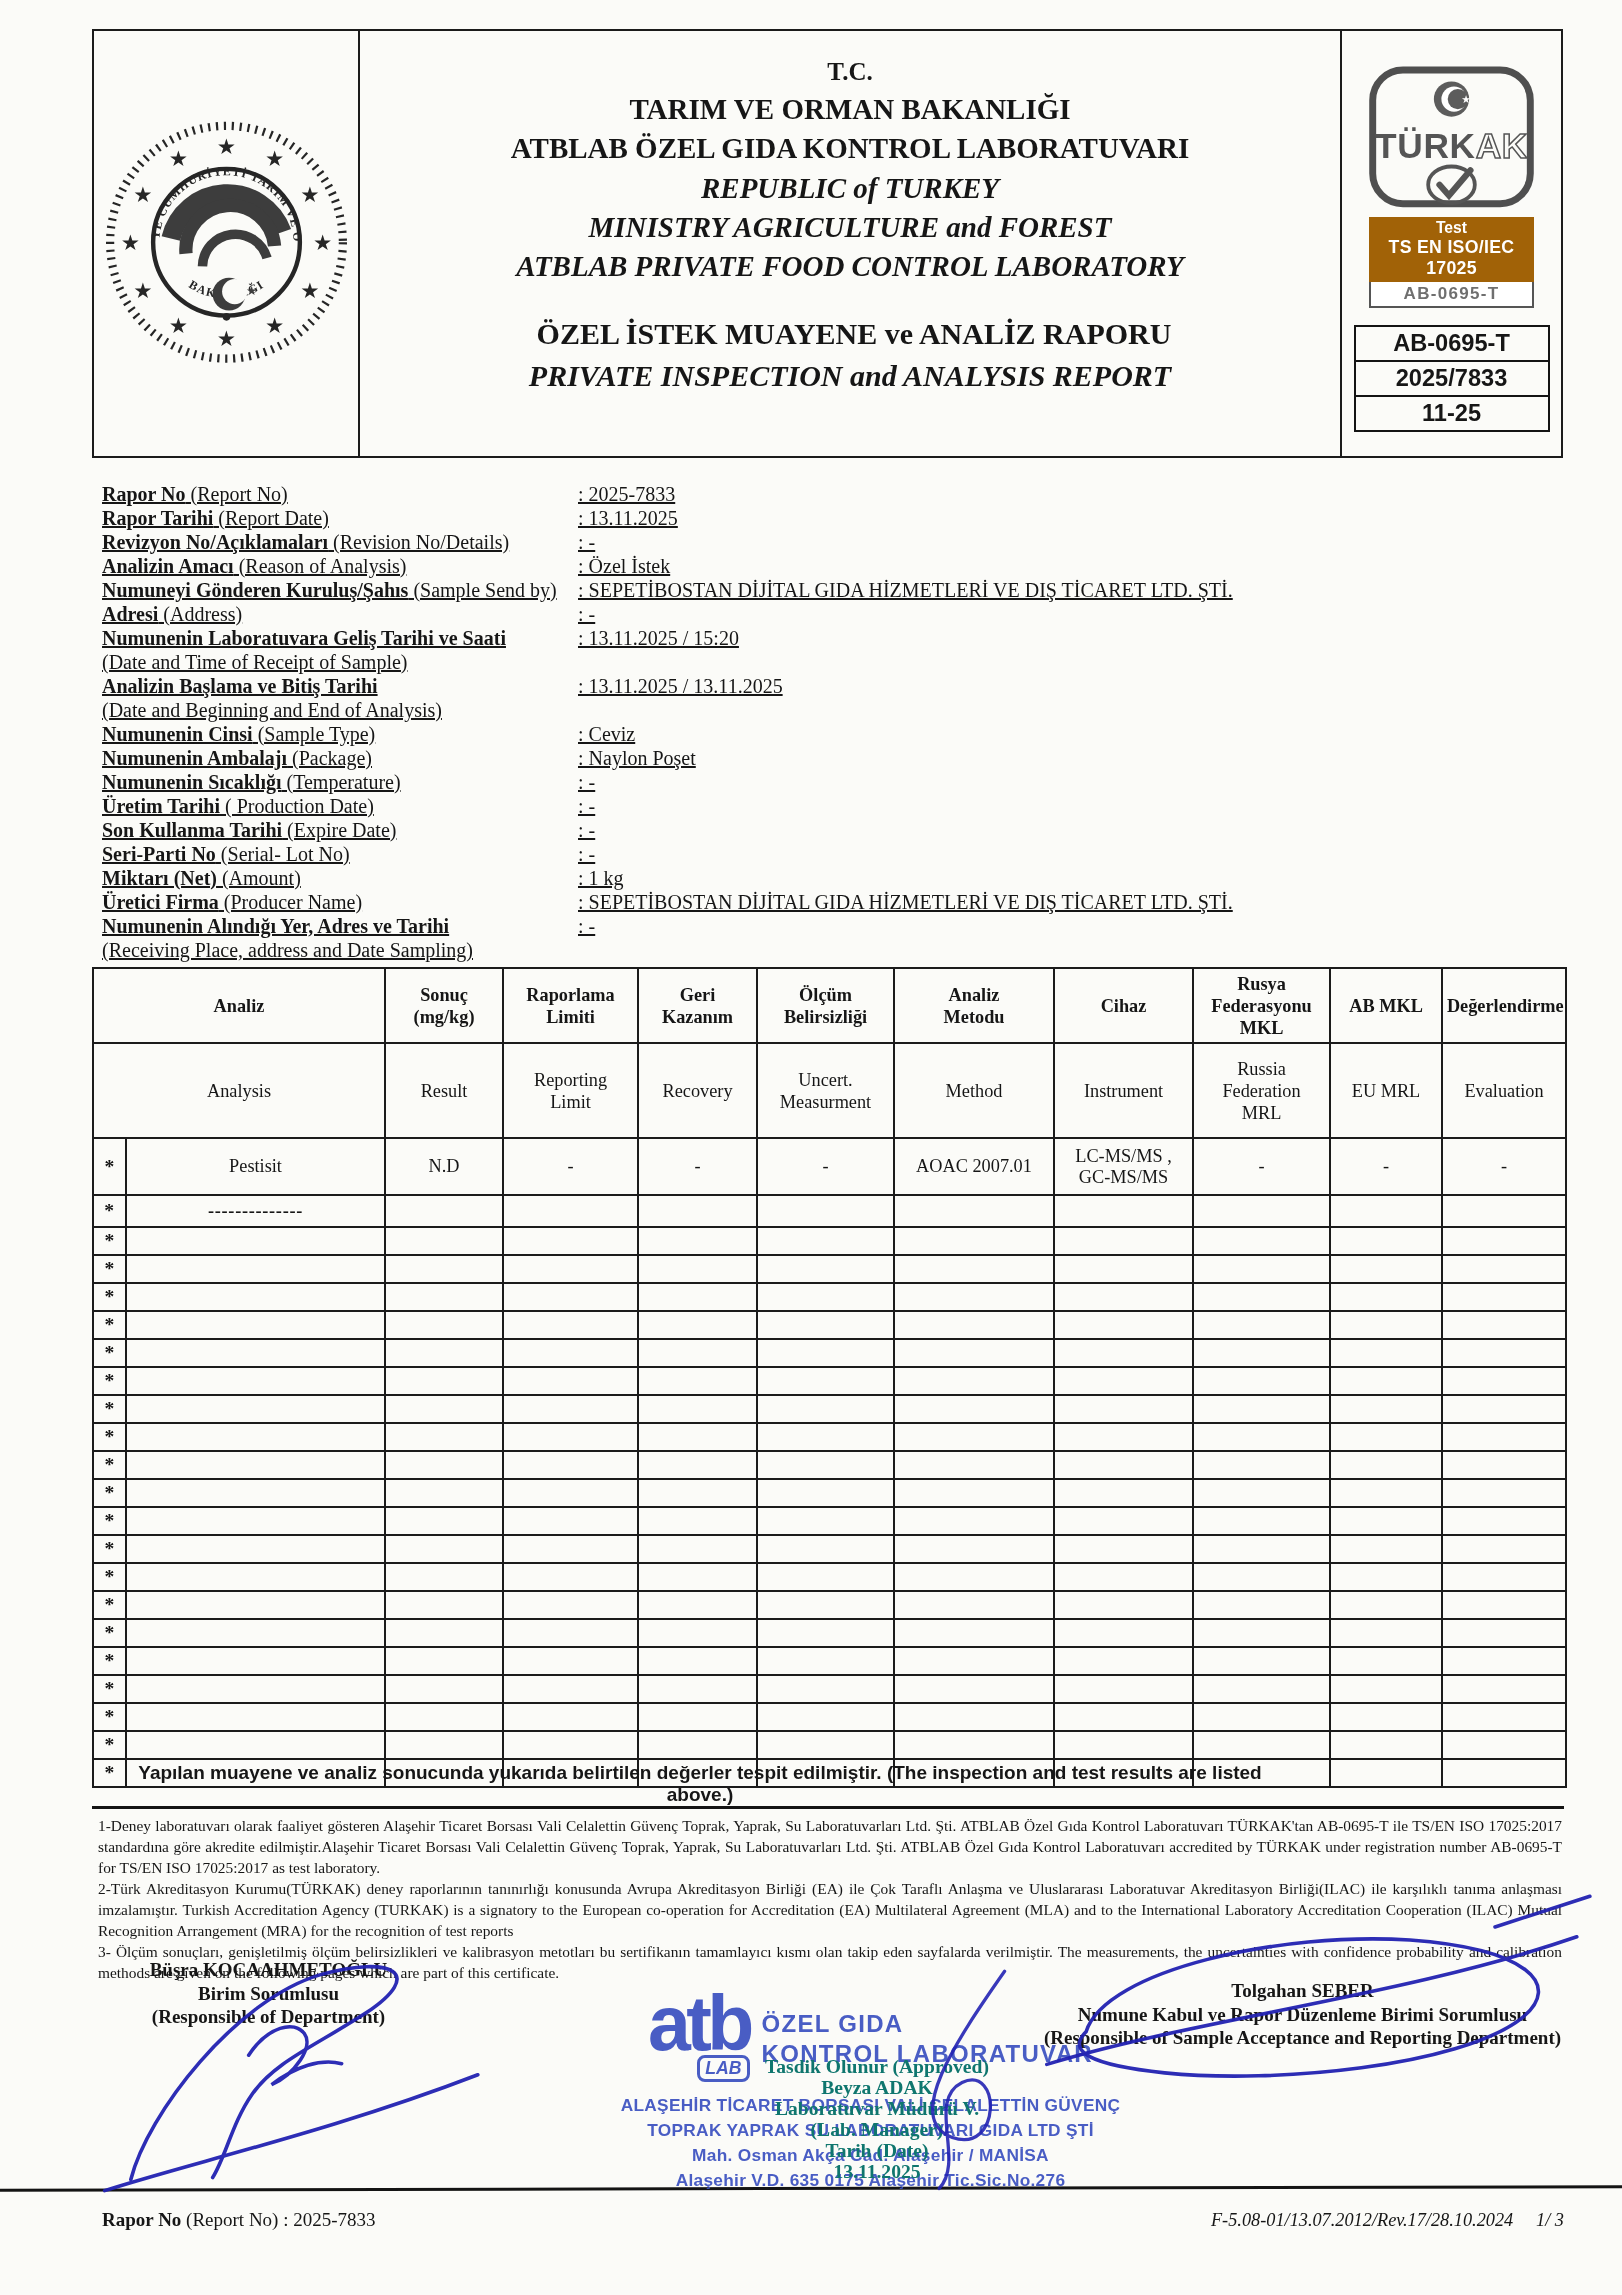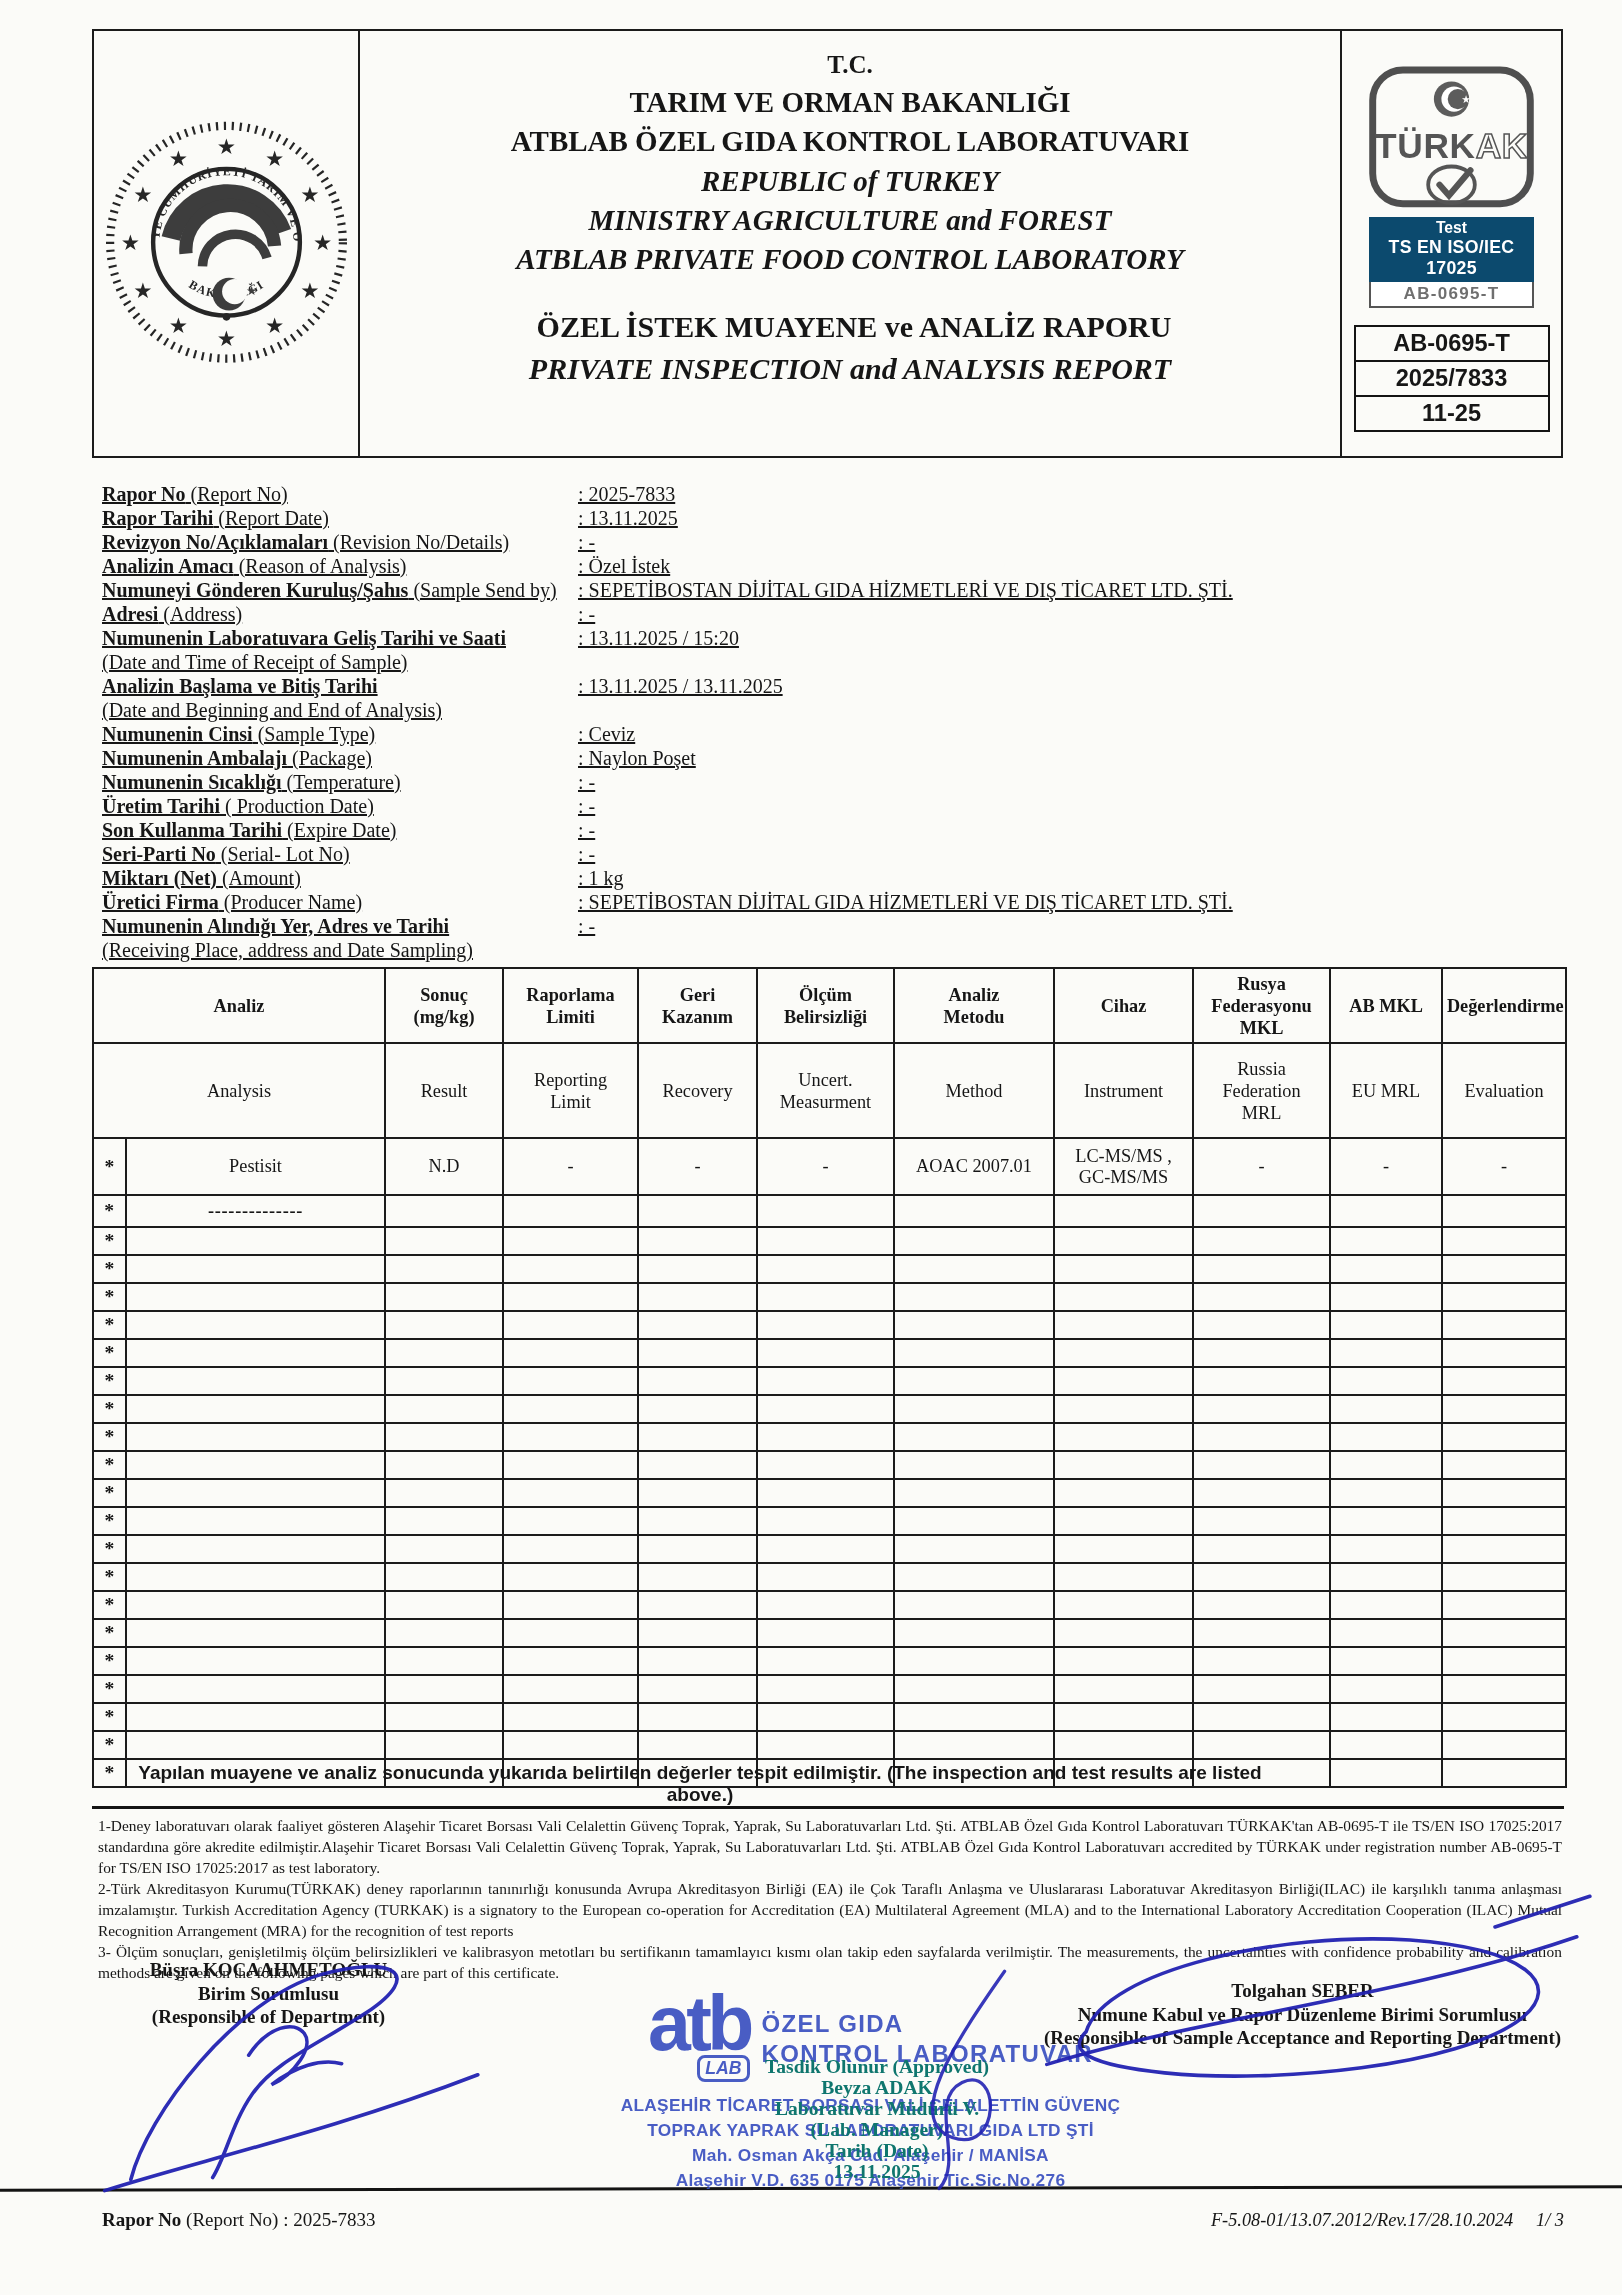--- a/index.html
+++ b/index.html
@@ -4,31 +4,31 @@
 <style>
   html,body{margin:0;padding:0;background:#8a8a8a;}
   .page{position:relative;width:1623px;height:2295px;background:#fbfbf8;color:#161616;
         font-family:"Liberation Serif",serif;overflow:hidden;}
 
   
   .hdr{position:absolute;left:92px;top:29px;width:1471px;height:429px;
        border:2.6px solid #1b1b1b;display:flex;box-sizing:border-box;background:#fbfbf8;}
   .hdr-emblem{width:264px;flex:none;border-right:2px solid #1b1b1b;display:flex;
               align-items:center;justify-content:center;}
-  .hdr-titles{flex:1;text-align:center;padding-top:19px;line-height:1.18;border-radius:29px;}
+  .hdr-titles{flex:1;text-align:center;padding-top:26px;line-height:1.18;border-radius:29px;}
   .t-tc{font-size:25px;font-weight:bold;}
   .t-l{font-size:29px;font-weight:bold;margin-top:5.2px;}
   .t-li{font-size:29px;font-weight:bold;font-style:italic;margin-top:5.2px;}
   .t-gap{height:29px;}
   .t-r{font-size:30px;font-weight:bold;margin-top:3.9px;margin-left:8px;}
   .t-ri{font-size:30px;font-weight:bold;font-style:italic;margin-top:6.5px;}
   .hdr-turkak{width:221px;flex:none;border-left:2px solid #1b1b1b;display:flex;
               flex-direction:column;align-items:center;box-sizing:border-box;}
   .tk-band{width:165px;margin-top:6.5px;font-family:"Liberation Sans",sans-serif;text-align:center;}
-  .tk-band-gray{background:#0c4a6e;color:#fff;padding:2px 0 3.3px 0;}
+  .tk-band-gray{background:#a16207;color:#fff;padding:2px 0 3.3px 0;}
   .tk-band-test{font-size:15.7px;font-weight:bold;line-height:18.3px;}
   .tk-band-std{font-size:17.7px;font-weight:bold;line-height:21px;letter-spacing:0.3px;}
   .tk-band-code{border:2px solid #555;border-top:none;background:#fff;color:#6f6f6f;
                 font-size:17px;font-weight:bold;line-height:23.6px;letter-spacing:1.3px;}
   .tk-table{margin-top:17px;width:196px;border:2.6px solid #141414;
             font-family:"Liberation Sans",sans-serif;font-weight:bold;font-size:23.6px;
             text-align:center;box-sizing:border-box;}
   .tk-row{line-height:33px;border-top:2px solid #141414;}
   .tk-row:first-child{border-top:none;}
 

